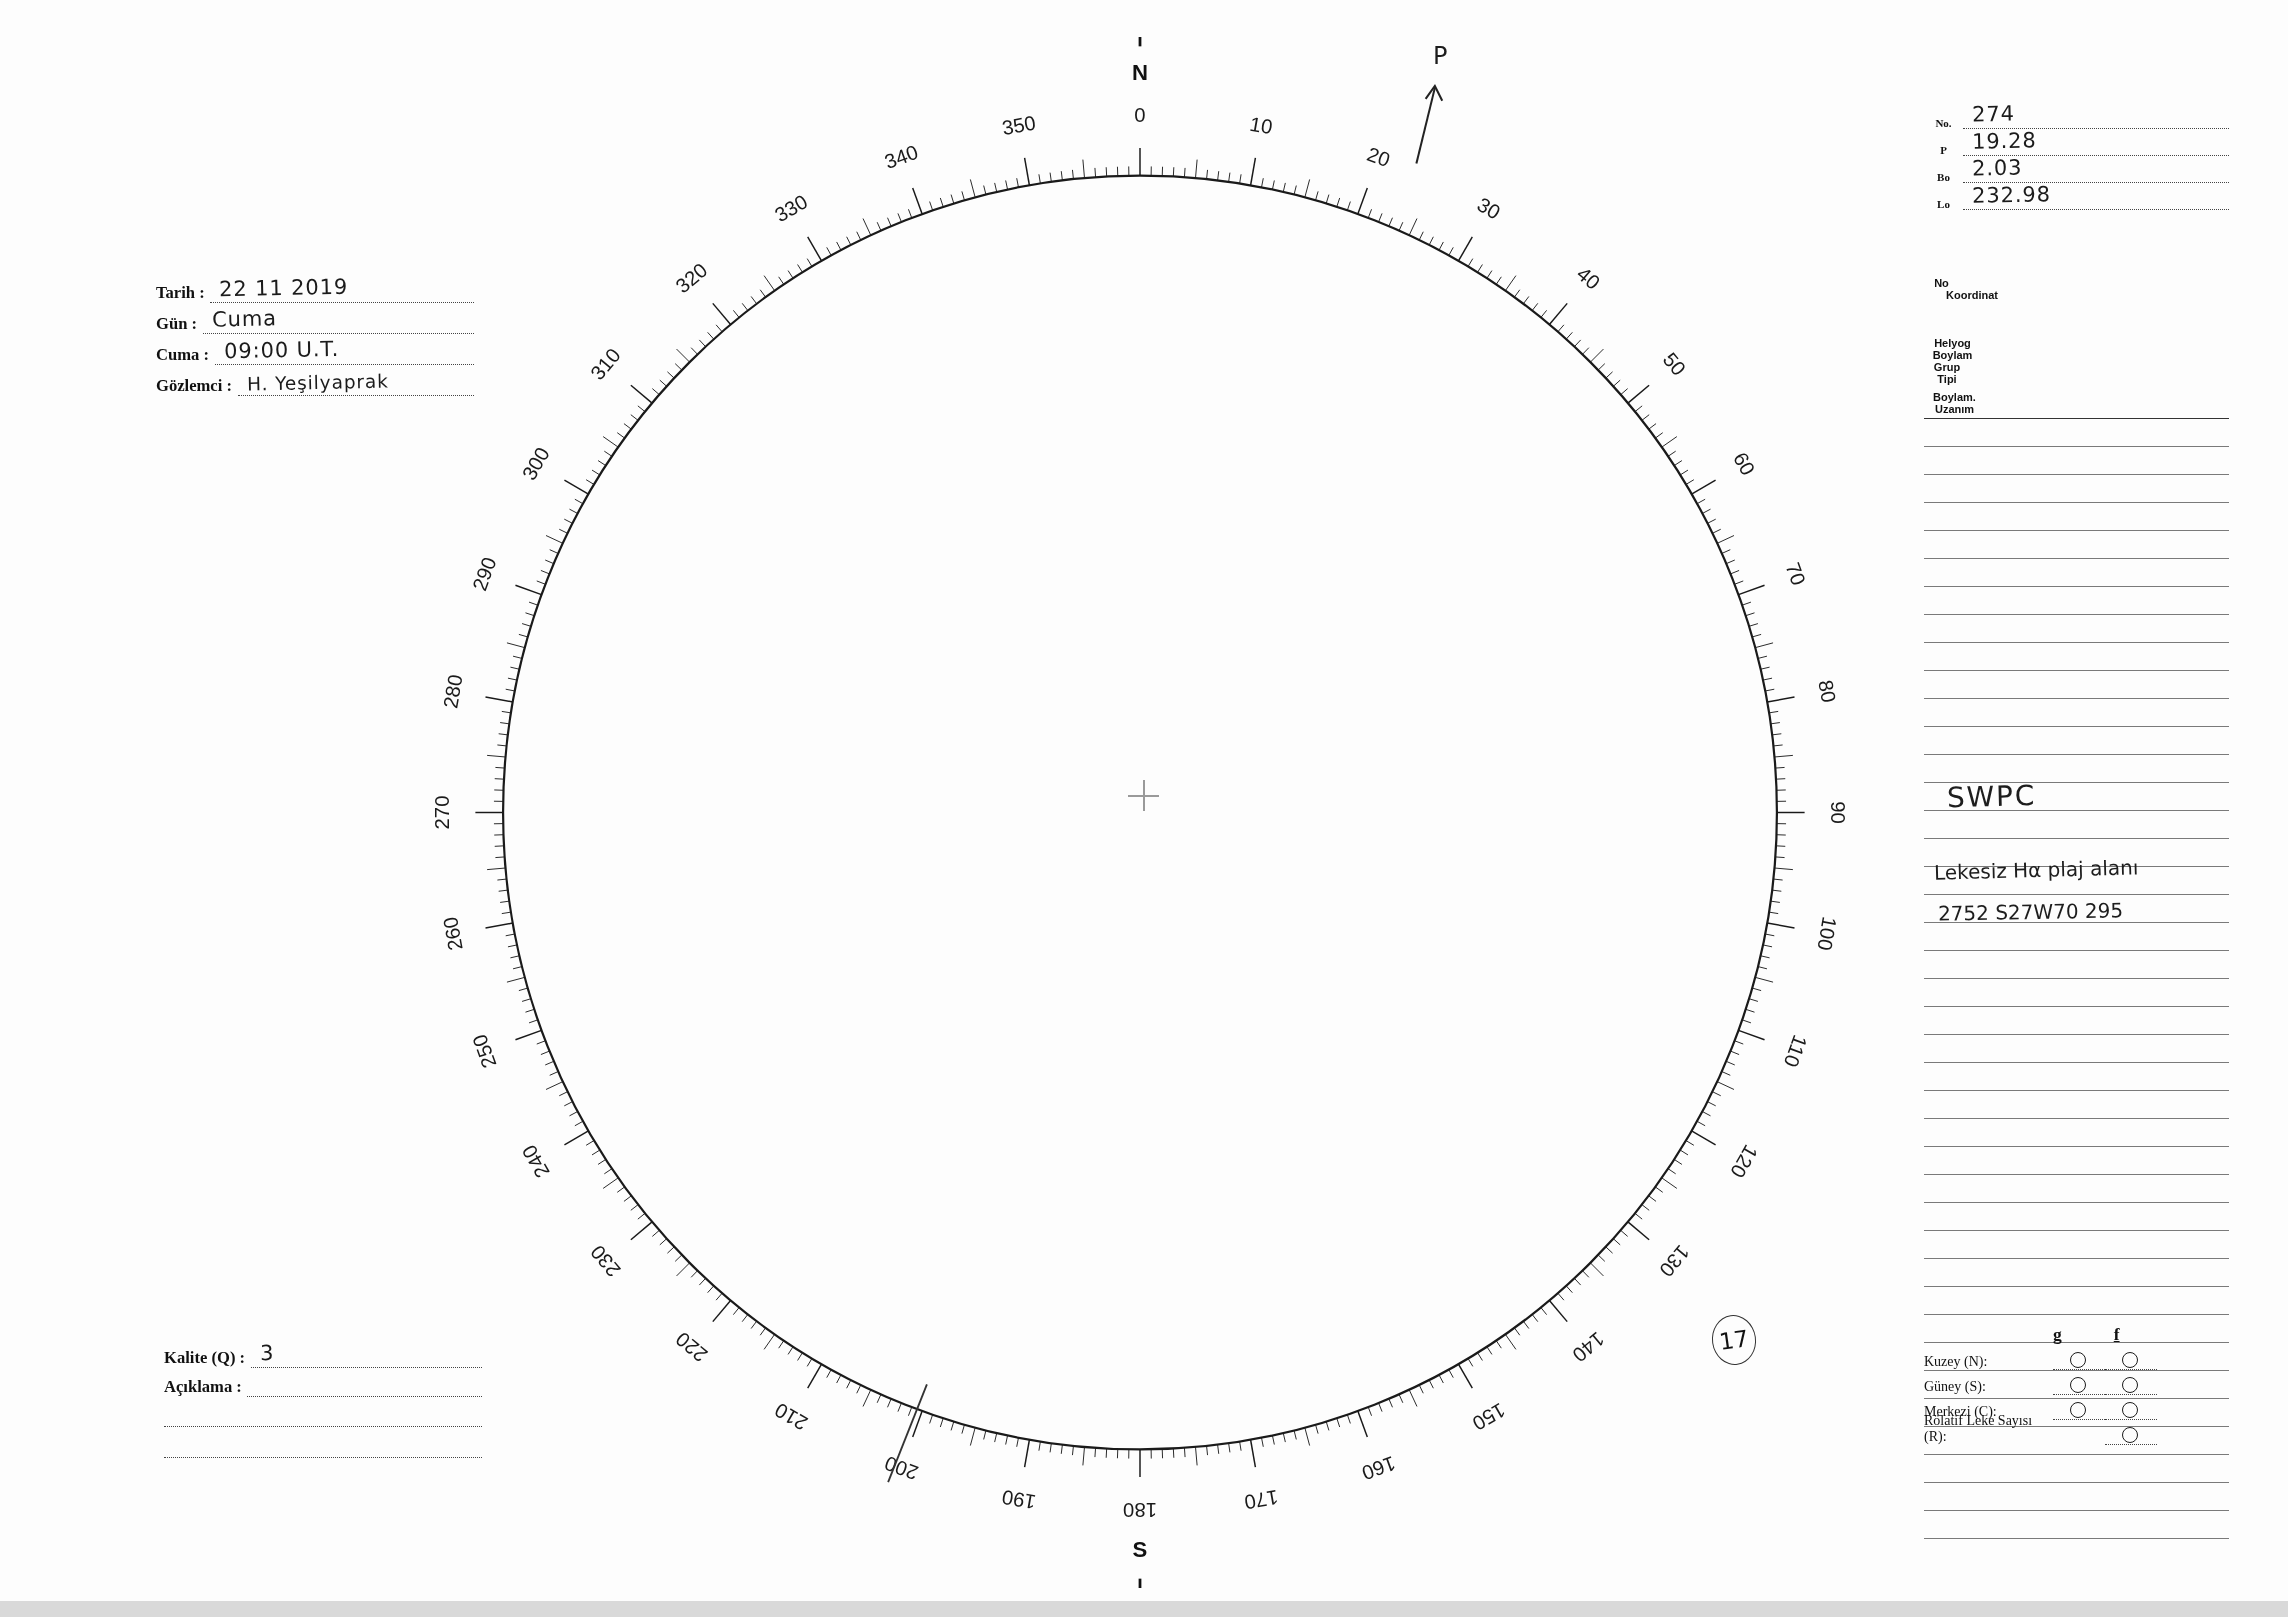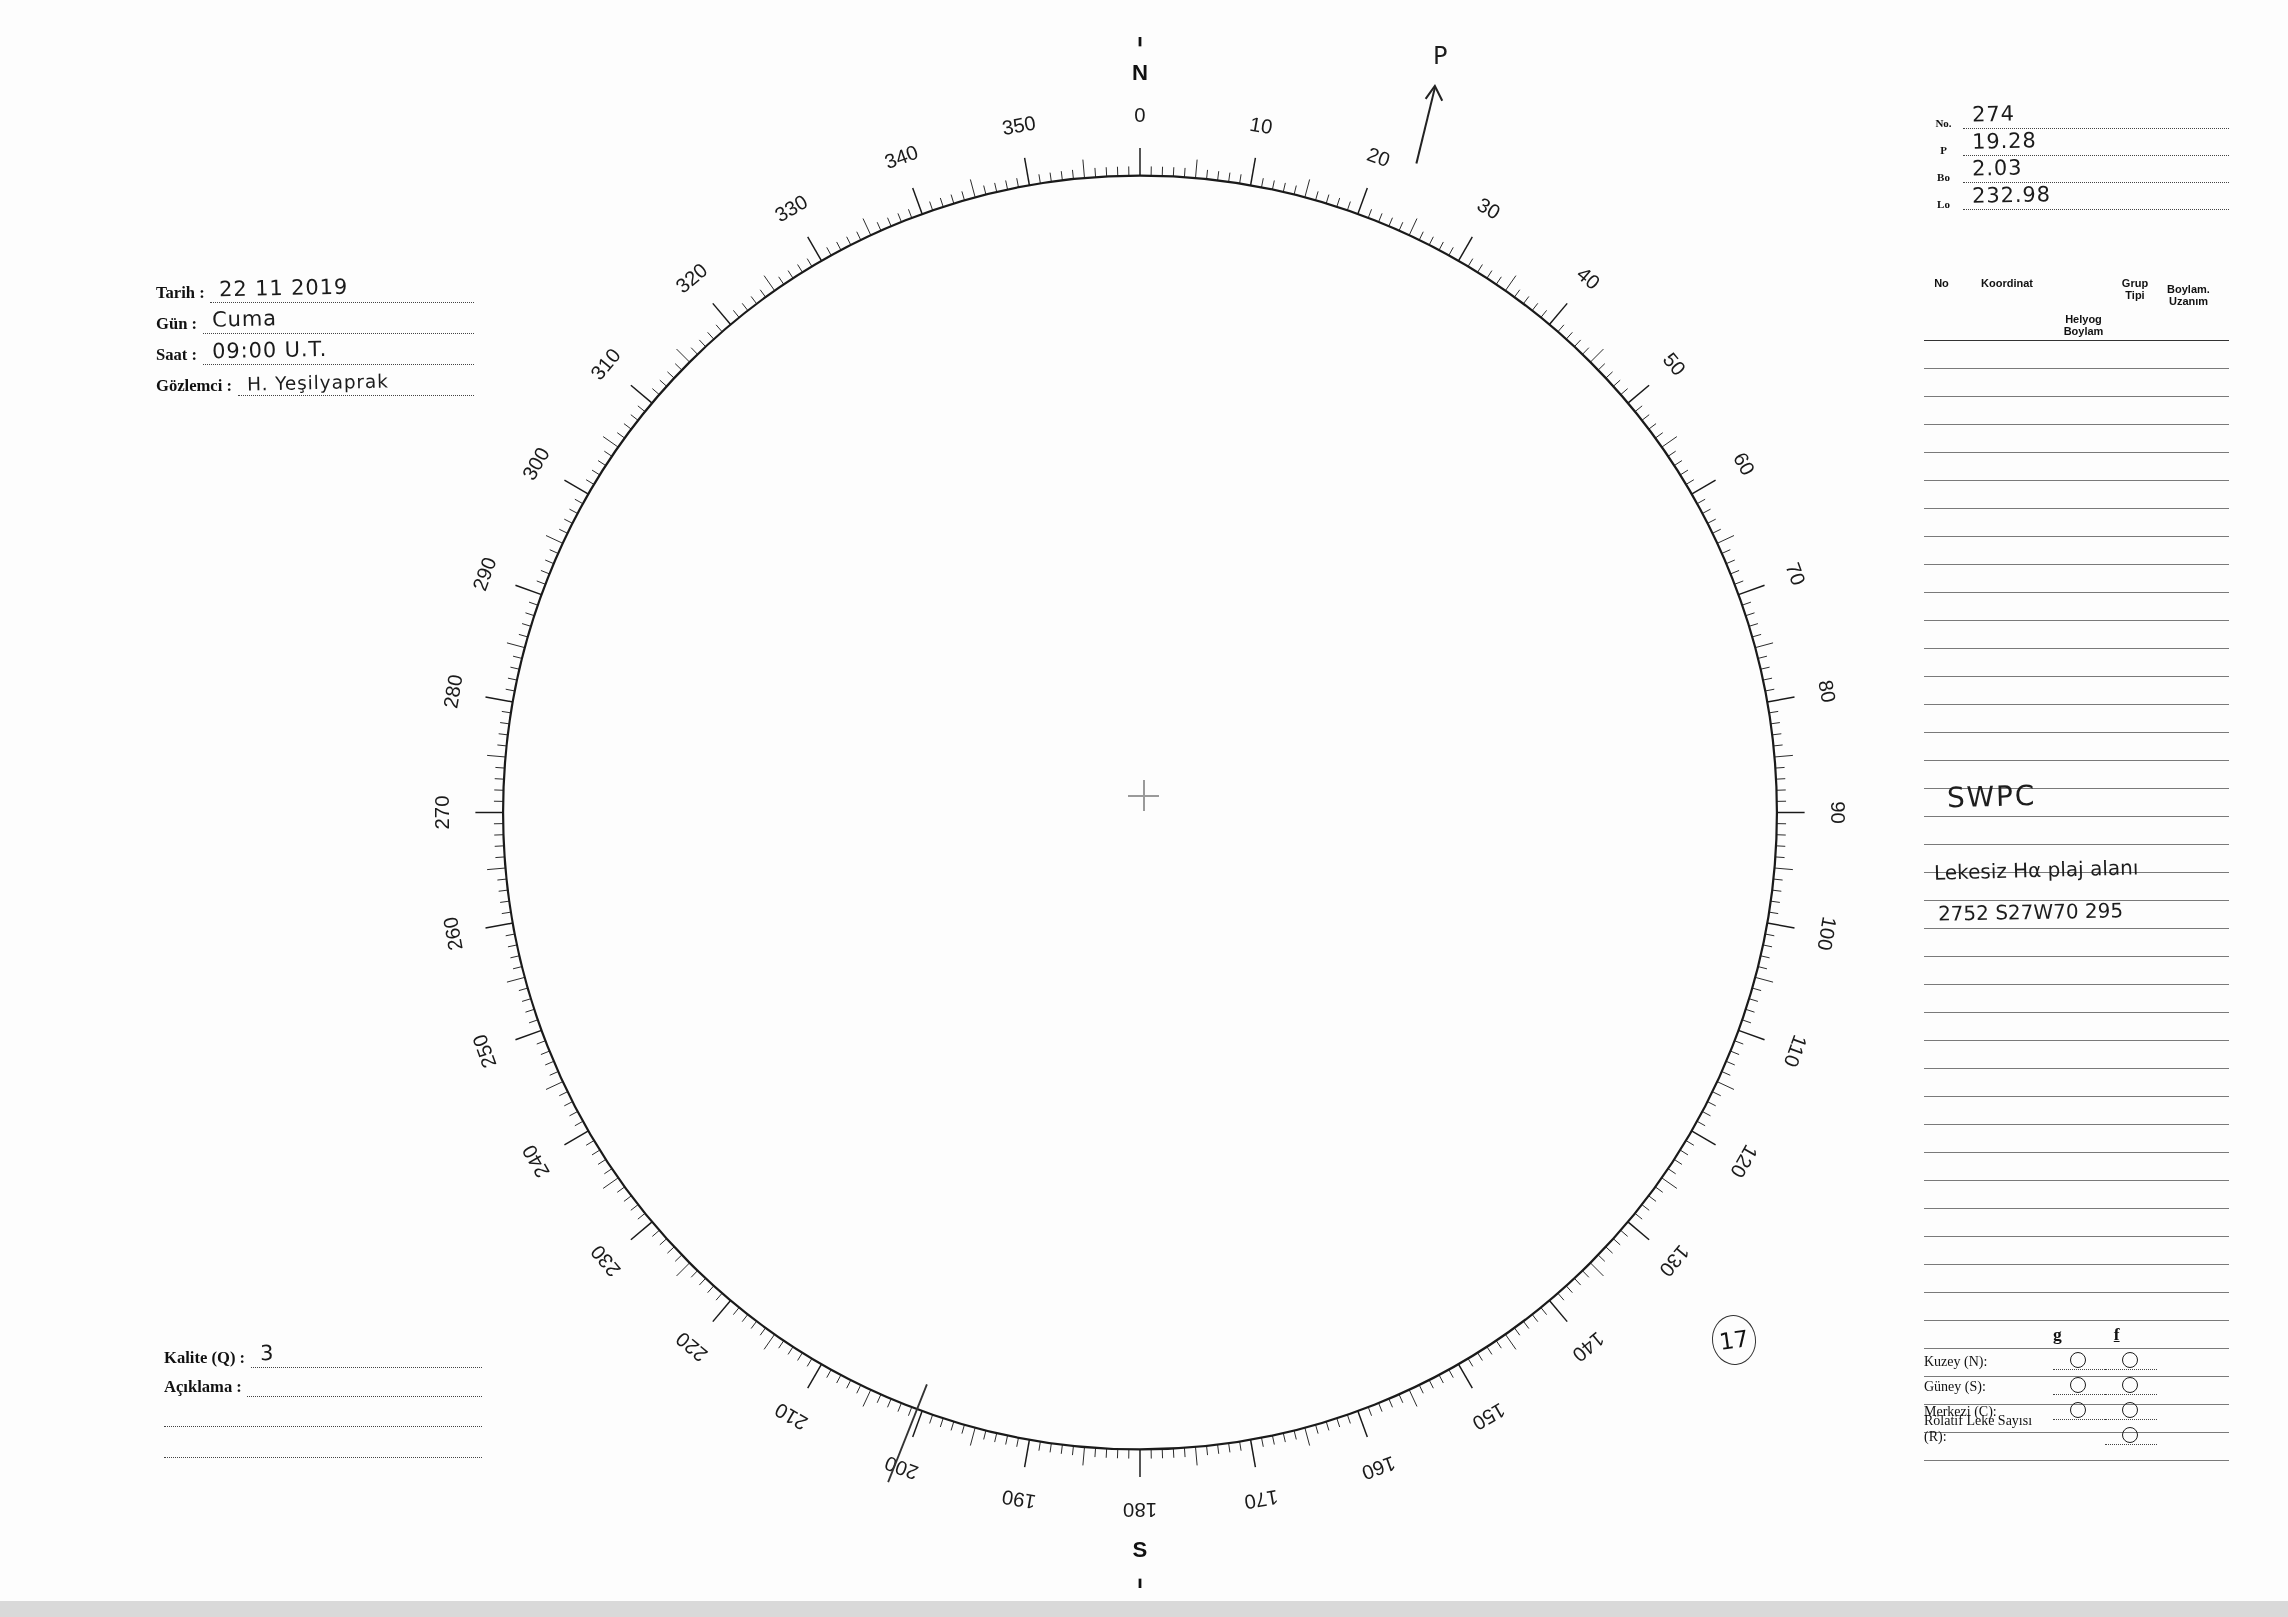--- a/index.html
+++ b/index.html
@@ -34,21 +34,21 @@
   .center-cross:after{top:0;left:14.8px;width:1.8px;height:31px;}
 
   
   .rblock{position:absolute;left:1924px;top:102px;width:305px;}
   .rrow{display:flex;align-items:flex-end;height:27px;}
   .rlab{font-weight:bold;font-size:11px;width:39px;text-align:center;}
   .rline{flex:1;border-bottom:0.9px dotted #444;height:22px;position:relative;}
 
   .tbl{position:absolute;left:1924px;top:277px;width:305px;}
   .thead{display:flex;font-family:"Liberation Sans",sans-serif;font-size:11px;font-weight:bold;line-height:12px;
-         border-bottom:0.9px solid #333;padding-bottom:2.8px;}
+         border-bottom:0.9px solid #333;padding-bottom:2.8px;flex-direction:column;}
   .thead div{text-align:center;}
   .c1{width:35px;}.c2{width:96px;}.c3{width:57px;margin-top:36px;}.c4{width:46px;}.c5{width:61px;margin-top:6px;}
   .trow{height:27px;border-bottom:0.9px solid #7a7a7a;position:relative;}
 
   
   .gfblock{position:absolute;left:1924px;top:1324px;width:305px;font-size:14.8px;font-weight:bold;}
   .gfhead{display:flex;justify-content:flex-start;margin-left:129px;gap:52px;
           font-family:"Liberation Serif",serif;font-weight:bold;font-size:17.5px;text-decoration:underline;}
   .gfrow{display:flex;align-items:flex-end;height:25px;}
   .gfname{width:129px;font-size:14px;font-weight:normal;}
@@ -75,21 +75,21 @@
         <span class="hw">22  11  2019</span>
       </span>
     </div>
     <div class="frow">
       <span class="flabel">Gün :</span>
       <span class="fline">
         <span class="hw">Cuma</span>
       </span>
     </div>
     <div class="frow">
-      <span class="flabel">Saat :</span>
+      <span class="flabel">Cuma :</span>
       <span class="fline">
         <span class="hw">09:00  U.T.</span>
       </span>
     </div>
     <div class="frow">
       <span class="flabel">Gözlemci :</span>
       <span class="fline">
         <span class="hw sm">H. Yeşilyaprak</span>
       </span>
     </div>

